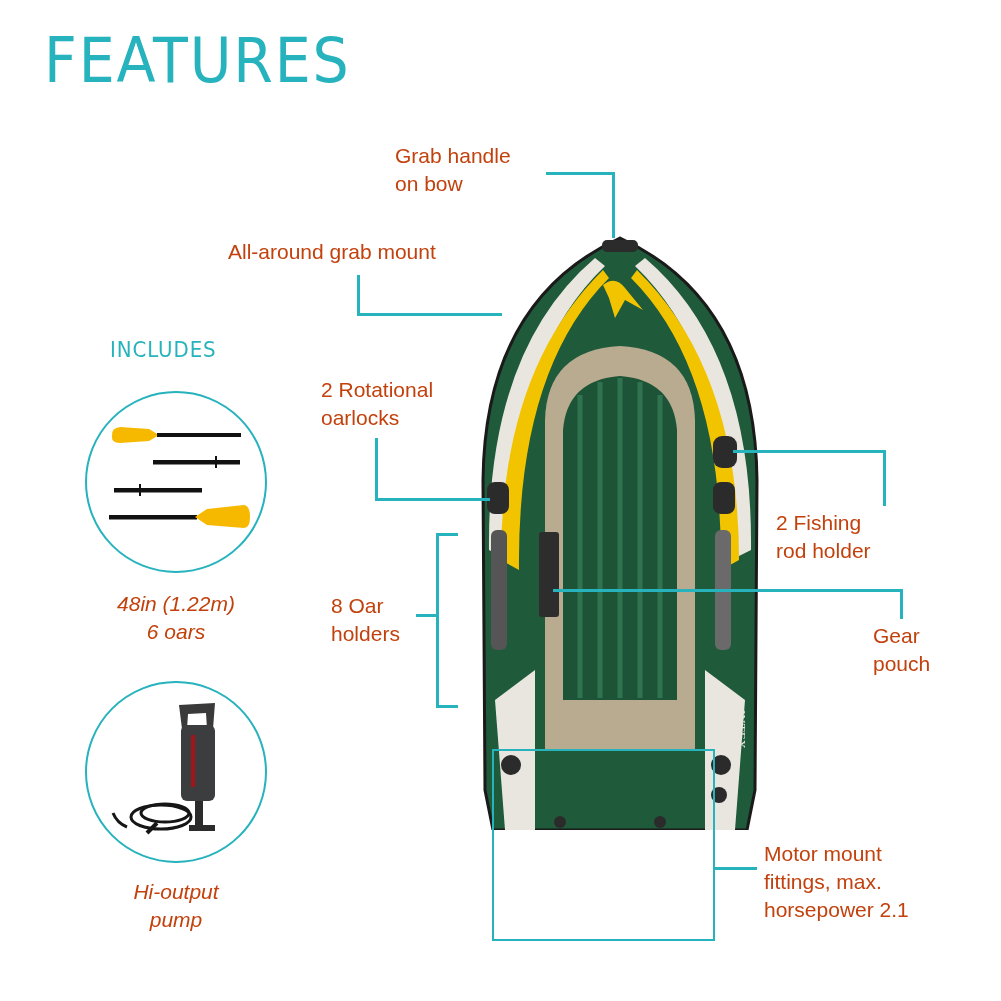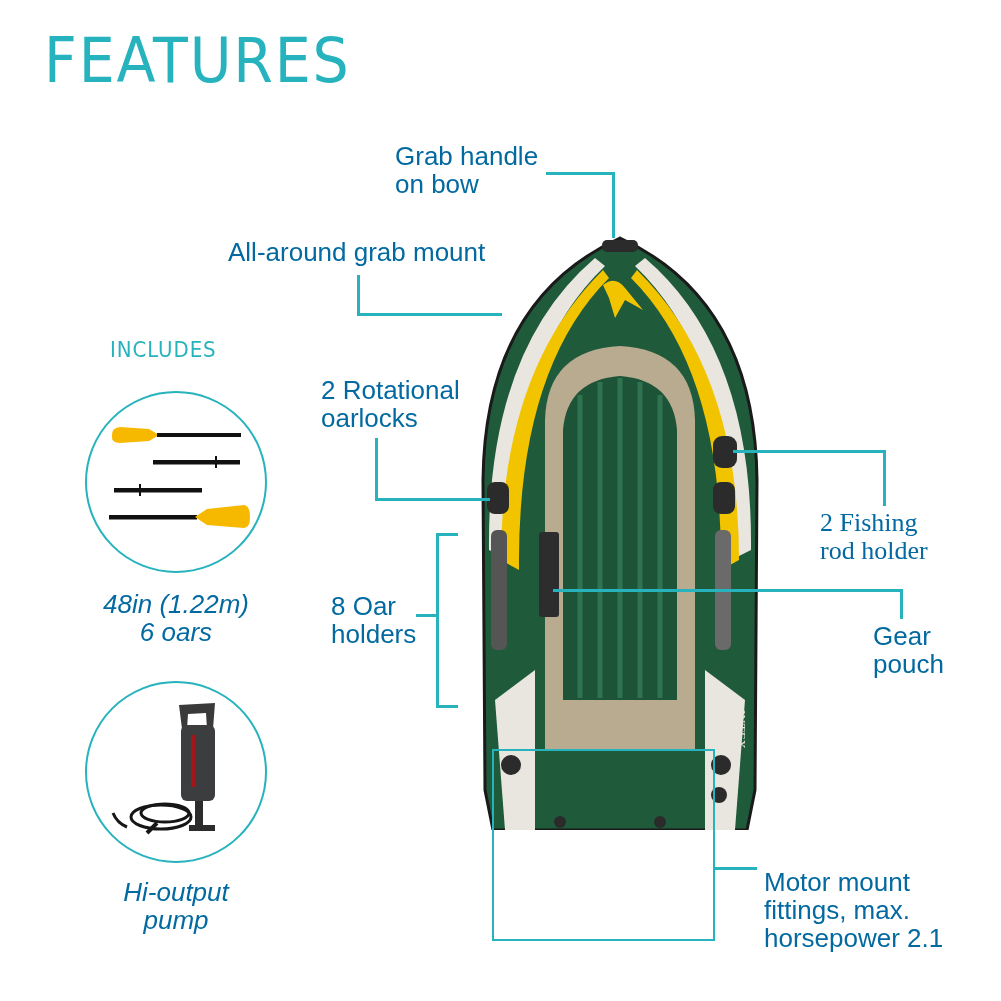--- a/index.html
+++ b/index.html
@@ -2,21 +2,21 @@
 <html><head>
 <meta charset="utf-8">
 <style>
   html, body { margin:0; padding:0; background:#ffffff; }
   body { width:1001px; height:1001px; position:relative; overflow:hidden;
          font-family:"Liberation Sans", sans-serif; color:#5f6266; }
   .abs { position:absolute; }
   .title { left:44px; top:30px; font-family:"DejaVu Sans", sans-serif; font-weight:normal;
            font-size:62px; letter-spacing:2px; color:#27b3bd; line-height:1; margin:0; transform:scaleX(0.92); transform-origin:left top;}
   .includes { left:110px; top:337px; font-family:"DejaVu Sans", sans-serif; font-size:22px; color:#27b3bd; letter-spacing:1px; transform:scaleX(0.9); transform-origin:left top;}
-  .lbl { font-size:26px; line-height:28px; color:#0369a1; }
+  .lbl { font-size:21px; line-height:28px; color:#c2410c; }
   .center { text-align:center;font-style:italic; }
   .line { position:absolute; background:#27b3bd; }
   .circle { position:absolute; border:2.5px solid #27b3bd; border-radius:50%; box-sizing:border-box; }
   svg { display:block; }
 </style>
 </head>
 <body>
 
 <h1 class="abs title">FEATURES</h1>
 
@@ -131,31 +131,31 @@
   <div>8 Oar</div>
   <div>holders</div>
 </div>
 <div class="line" style="left:416px;top:614px;width:22px;height:2.5px;"></div>
 <div class="line" style="left:436px;top:533px;width:2.5px;height:174px;"></div>
 <div class="line" style="left:436px;top:533px;width:22px;height:2.5px;"></div>
 <div class="line" style="left:436px;top:705px;width:22px;height:2.5px;"></div>
 
 <div class="line" style="left:733px;top:450px;width:152px;height:2.5px;"></div>
 <div class="line" style="left:883px;top:450px;width:2.5px;height:56px;"></div>
-<div class="abs lbl" style="left:820px;top:509px;font-family:Liberation Serif, serif;">
+<div class="abs lbl" style="left:776px;top:509px;">
   <div>2 Fishing</div>
   <div>rod holder</div>
 </div>
 
 <div class="line" style="left:553px;top:589px;width:349px;height:2.5px;"></div>
 <div class="line" style="left:900px;top:589px;width:2.5px;height:30px;"></div>
 <div class="abs lbl" style="left:873px;top:622px;">
   <div>Gear</div>
   <div>pouch</div>
 </div>
 
 <div class="abs" style="left:492px;top:749px;width:223px;height:192px;border:2.5px solid #27b3bd;box-sizing:border-box;"></div>
 <div class="line" style="left:713px;top:867px;width:44px;height:2.5px;"></div>
-<div class="abs lbl" style="left:764px;top:840px;margin-top:28px;">
+<div class="abs lbl" style="left:764px;top:840px;">
   <div>Motor mount</div>
   <div>fittings, max.</div>
   <div>horsepower 2.1</div>
 </div>
 
 </body></html>

